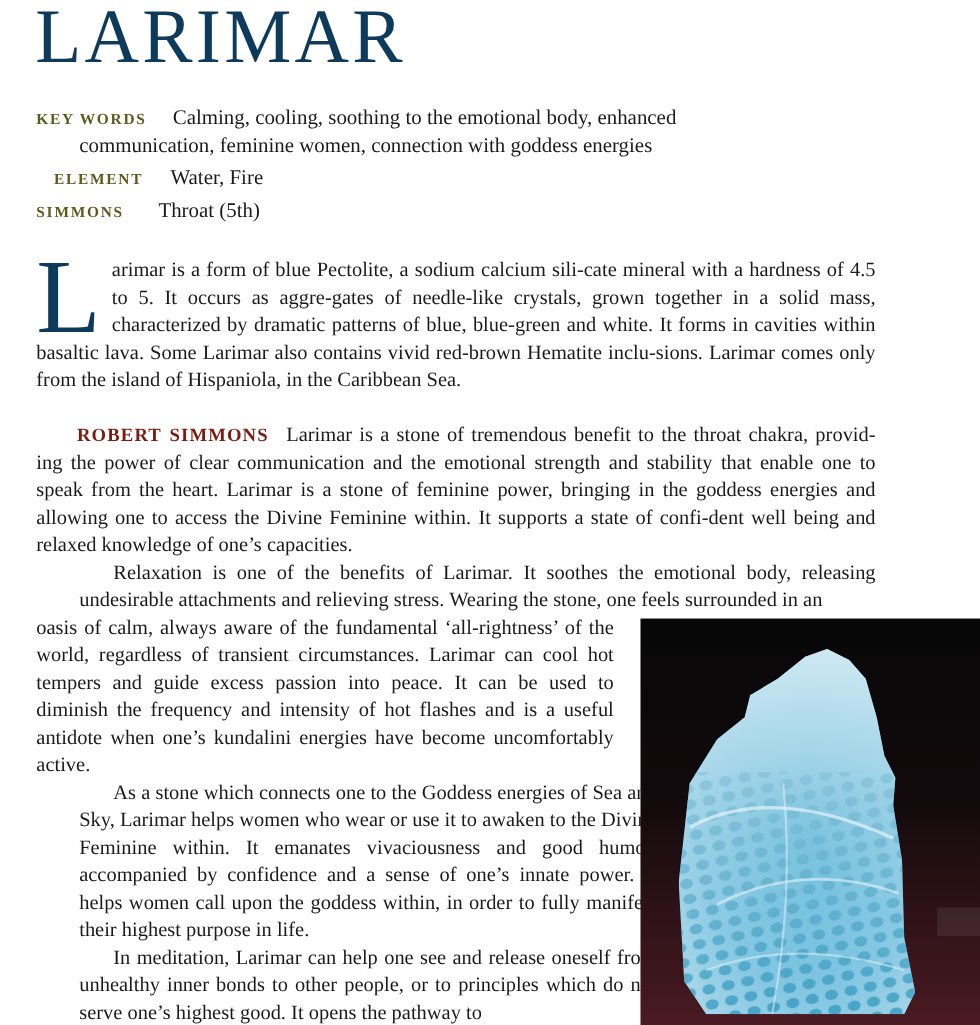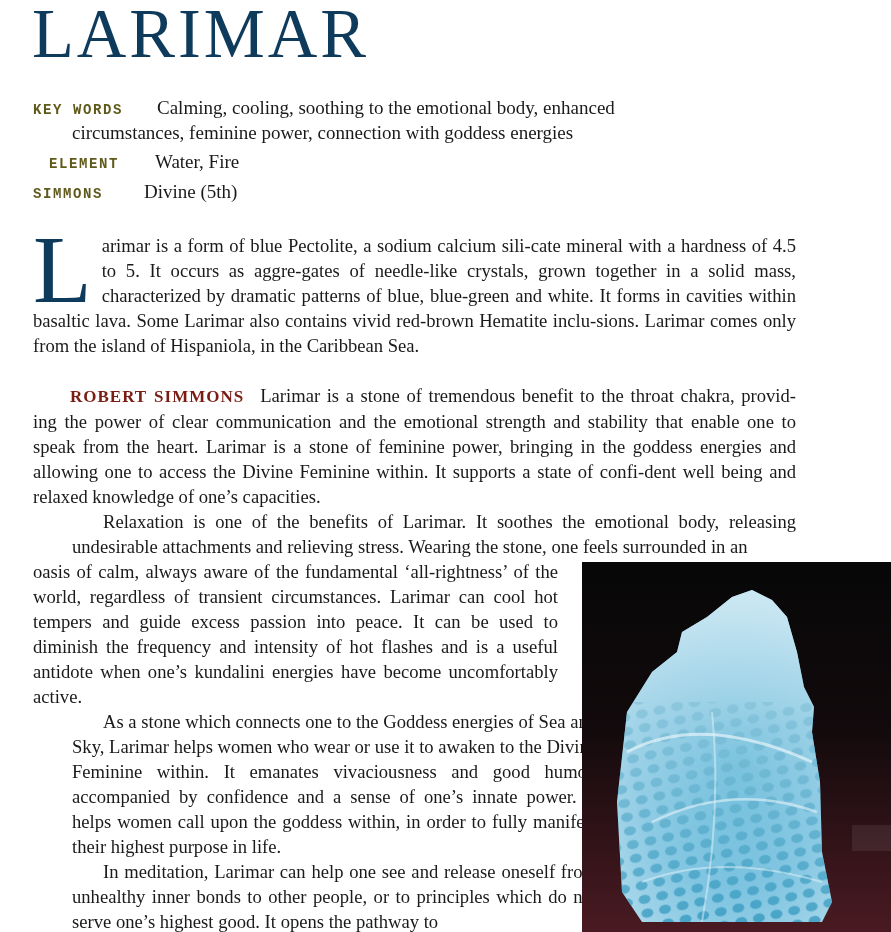--- a/index.html
+++ b/index.html
@@ -12,21 +12,21 @@
     .title {
       position: absolute; left: 32px; top: -6px;
       font-family: "Liberation Serif", serif;
       font-size: 70px; letter-spacing: 3px; color: #0e3a5c;
       line-height: 80px; transform: scaleX(0.98); transform-origin: left;
       margin: 0; font-weight: normal;
     }
     .meta { position: absolute; left: 33px; top: 95px; width: 700px; }
     .meta-row { position: relative; font-family: "Liberation Serif", serif; font-size: 19px; line-height: 25px; }
     .meta-label {
-      font-family: Liberation Mono, monospace; font-weight: bold;
+      font-family: Liberation Serif, serif; font-weight: bold;
       font-size: 14px; letter-spacing: 1.6px; color: #5f5a1c;
       display: inline-block;
     }
     .meta-value { color: #1a1a1a; }
     .row-kw { height: 50px; }
     .row-kw .meta-label { width: 124px; }
     .row-kw .v1 { position: absolute; left: 124px; top: 0; white-space: nowrap; }
     .row-kw .v2 { position: absolute; left: 39px; top: 25px; white-space: nowrap; }
     .row-el { margin-top: 4px; height: 26px; }
     .row-el .meta-label { width: 106px; margin-left: 16px; }
@@ -61,27 +61,27 @@
   </style>
 </head>
 <body>
 
 <h1 class="title">LARIMAR</h1>
 
 <div class="meta">
   <div class="meta-row row-kw">
     <span class="meta-label">KEY WORDS</span>
     <span class="meta-value v1">Calming, cooling, soothing to the emotional body, enhanced</span>
-    <span class="meta-value v2">circumstances, feminine power, connection with goddess energies</span>
+    <span class="meta-value v2">communication, feminine women, connection with goddess energies</span>
   </div>
   <div class="meta-row row-el">
     <span class="meta-label">ELEMENT</span><span class="meta-value">Water, Fire</span>
   </div>
   <div class="meta-row row-ch">
-    <span class="meta-label">SIMMONS</span><span class="meta-value">Divine (5th)</span>
+    <span class="meta-label">SIMMONS</span><span class="meta-value">Throat (5th)</span>
   </div>
 </div>
 
 <div class="intro body-text">
   <span class="dropcap">L</span><span>arimar is a form of blue Pectolite, a sodium calcium sili-cate mineral with a hardness of 4.5 to 5. It occurs as aggre-gates of needle-like crystals, grown together in a solid mass, characterized by dramatic patterns of blue, blue-green and white. It forms in cavities within basaltic lava. Some Larimar also contains vivid red-brown Hematite inclu-sions. Larimar comes only from the island of Hispaniola, in the Caribbean Sea.</span>
 </div>
 
 <div class="author-block body-text">
   <p><span class="author">ROBERT SIMMONS</span><span>Larimar is a stone of tremendous benefit to the throat chakra, provid-ing the power of clear communication and the emotional strength and stability that enable one to speak from the heart. Larimar is a stone of feminine power, bringing in the goddess energies and allowing one to access the Divine Feminine within. It supports a state of confi-dent well being and relaxed knowledge of one’s capacities.</span></p>
   <p class="indent">Relaxation is one of the benefits of Larimar. It soothes the emotional body, releasing undesirable attachments and relieving stress. Wearing the stone, one feels surrounded in an</p>

